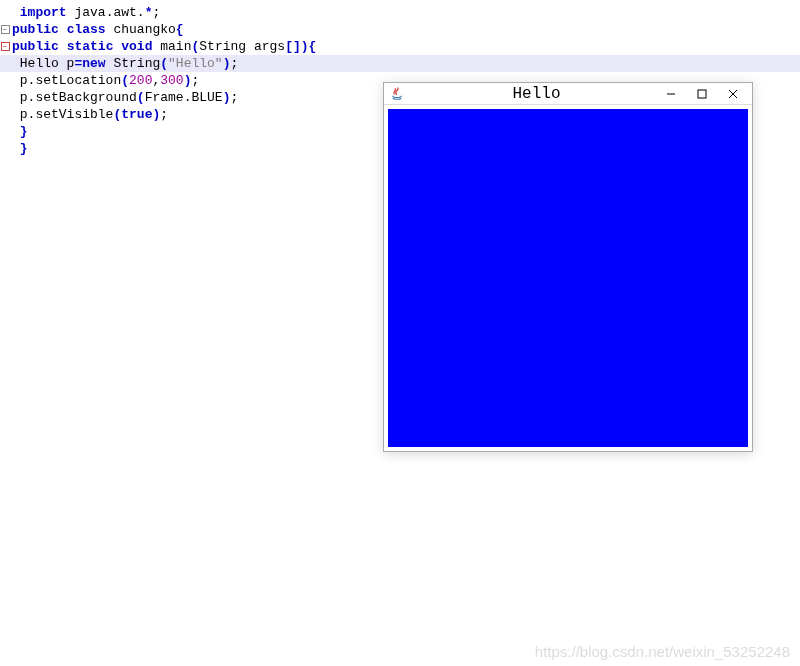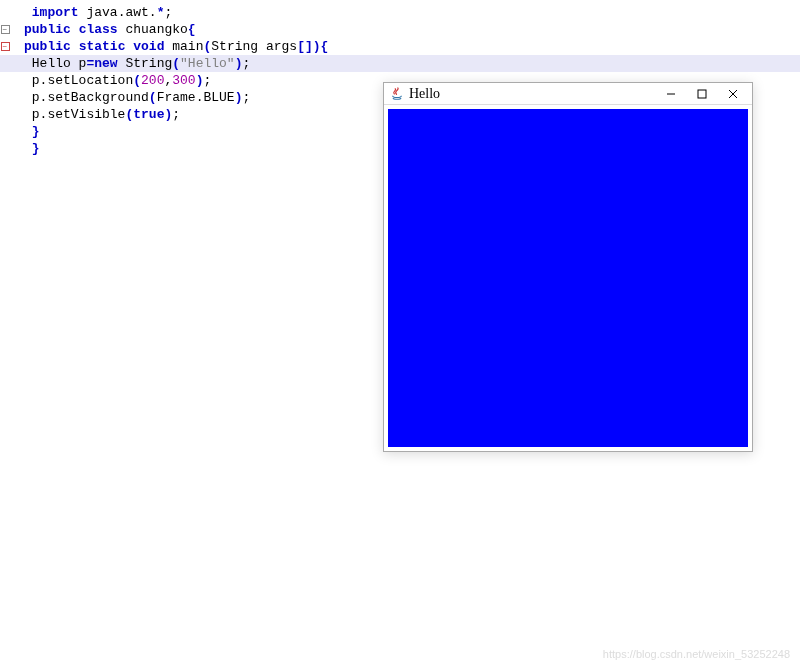--- a/index.html
+++ b/index.html
@@ -44,21 +44,20 @@
     justify-content: center;
     font-size: 8px;
     line-height: 7px;
     color: #666;
     background: #fff;
     cursor: pointer;
   }
   .fold-box.red { border-color: #c44; color: #c44; }
   .code-text {
     padding-left: 2px;
-    margin-left: 12px;
   }
   .highlight-line {
     background: #e8e8f8;
     width: 100%;
   }
   .kw { color: #0000c8; font-weight: bold; }
   .txt { color: #000000; }
   .str { color: #808080; }
   .num { color: #a000a0; }
   .punct { color: #0000c8; font-weight: bold; }
@@ -88,23 +87,24 @@
     width: 14px;
     height: 14px;
     margin-right: 5px;
     display: inline-flex;
     align-items: center;
     justify-content: center;
   }
   .java-icon svg { width: 14px; height: 14px; }
   .title-text {
     flex: 1;
-    font-family: Liberation Serif, serif;
-    font-size: 14px;
+    font-family: Liberation Mono, monospace;
+    font-size: 16px;
     color: #000;
+    text-align: center;
   }
   .win-controls {
     display: flex;
     align-items: center;
     gap: 17px;
     padding-right: 8px;
   }
   .win-btn {
     width: 14px;
     height: 14px;
@@ -117,21 +117,21 @@
   .blue-body {
     flex: 1;
     background: #0000ff;
     margin: 4px;
   }
   .watermark {
     position: absolute;
     bottom: 6px;
     right: 10px;
     font-family: Arial, sans-serif;
-    font-size: 11px;
+    font-size: 15px;
     color: #dcdcdc;
   }
 </style>
 </head>
 <body>
 
 <div class="editor">
   <div class="code-area" id="code-area">
       <div class="line"><span class="gutter"></span><span class="code-text"><span class="txt"> </span><span class="kw">import</span><span class="txt"> java.awt.</span><span class="punct">*</span><span class="plain-punct">;</span></span></div>
       <div class="line"><span class="gutter"><span class="fold-box">−</span></span><span class="code-text"><span class="kw">public</span><span class="txt"> </span><span class="kw">class</span><span class="txt"> chuangko</span><span class="punct">{</span></span></div>

